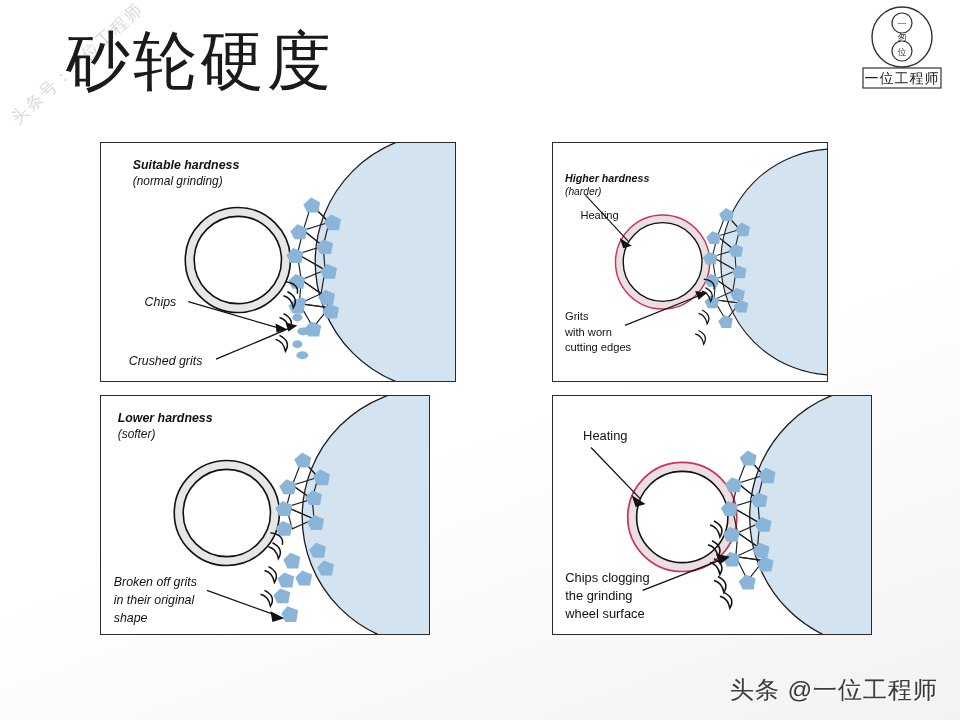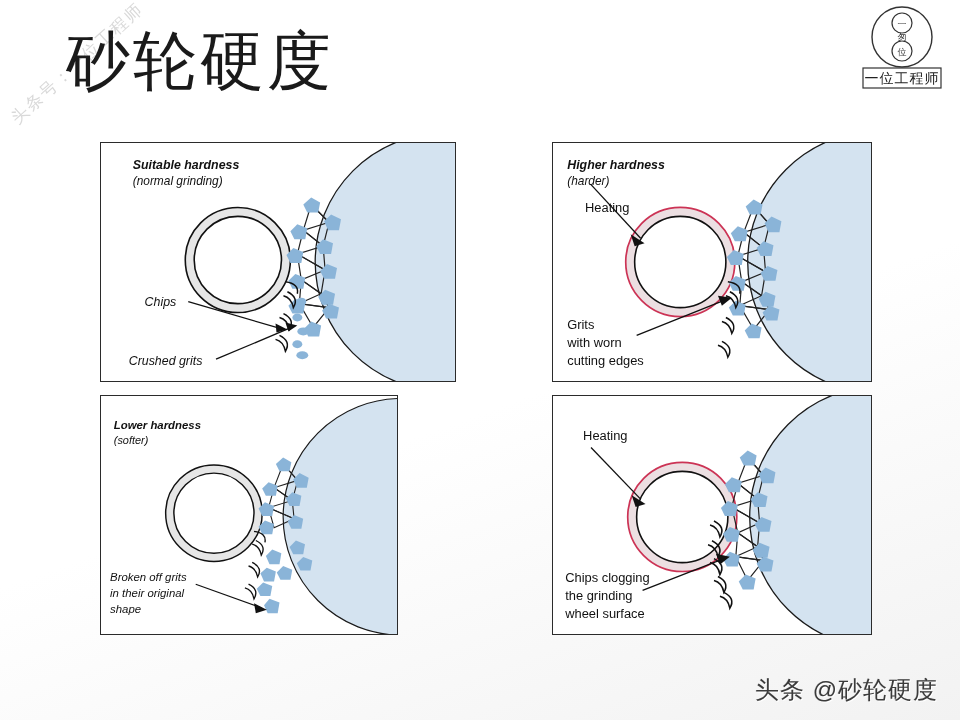--- a/index.html
+++ b/index.html
@@ -43,22 +43,22 @@
 
   
   .panel{
     position:absolute;
     background:#ffffff;
     border:1.5px solid #2b2b2b;
     overflow:hidden;
     box-sizing:border-box;
   }
   #panel-tl{left:100px;top:142px;width:356px;height:240px;}
-  #panel-bl{left:100px;top:395px;width:298px;height:240px;}
-  #panel-tr{left:552px;top:142px;width:320px;height:240px;text-align:right;}
+  #panel-bl{left:100px;top:395px;width:330px;height:240px;}
+  #panel-tr{left:552px;top:142px;width:276px;height:240px;text-align:right;}
   #panel-br{left:552px;top:395px;width:320px;height:240px;}
 
   .panel svg{display:block;width:100%;height:100%;}
 
   .ttl{font-style:italic;font-weight:bold;font-size:12.5px;fill:#111;}
   .sub{font-style:italic;font-size:12px;fill:#111;}
   .lbl-i{font-style:italic;font-size:12.5px;fill:#111;}
   .lbl-u{font-size:13px;fill:#111;}
 
   
@@ -301,15 +301,15 @@
       <polygon points="93,109 79,100 83,112" fill="#111"></polygon>
       <polygon points="178,162 164,159 168,170" fill="#111"></polygon>
 
       <text x="30" y="44" class="lbl-u">Heating</text>
       <text x="12" y="188" class="lbl-u">Chips clogging</text>
       <text x="12" y="206" class="lbl-u">the grinding</text>
       <text x="12" y="224" class="lbl-u">wheel surface</text>
     </svg>
   </div>
 
-  <div id="footer">头条 @砂轮硬度</div>
+  <div id="footer">头条 @一位工程师</div>
 
 </div>
 
 </body></html>

